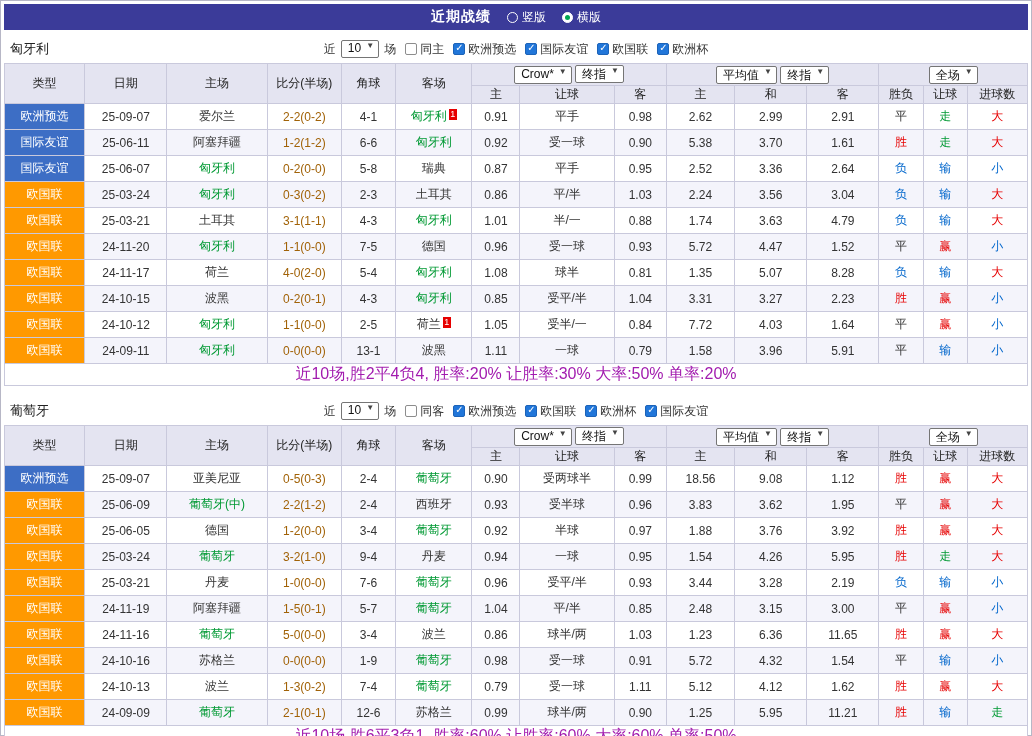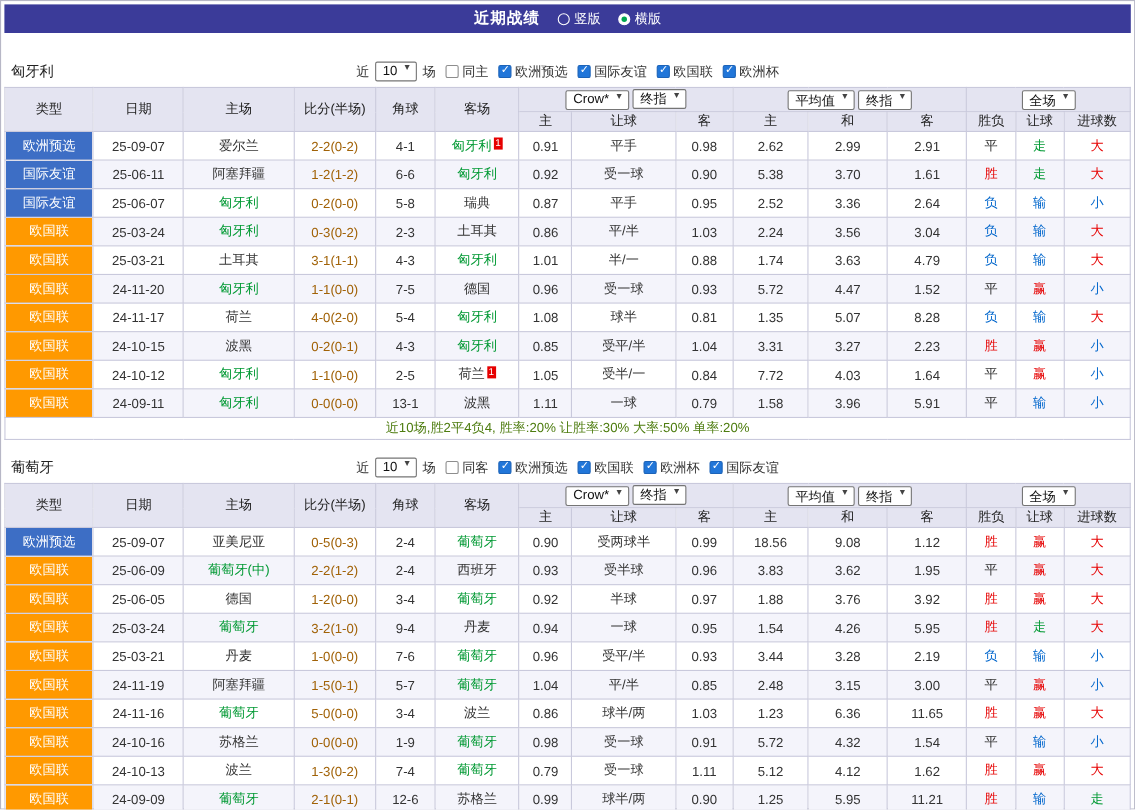--- a/index.html
+++ b/index.html
@@ -7,21 +7,21 @@
   body {
     width:1032px; height:736px; overflow:hidden; background:#fff;
     font-family:"Liberation Sans","DejaVu Sans",sans-serif;
     font-size:12px; color:#333;
   }
   .page { width:1032px; height:736px; border:1px solid #b7b7c6; padding:3px; background:#fff; }
 
   .topbar {
     height:26px; background:#3b3b99; color:#fff;
     display:flex; align-items:center; justify-content:center; gap:16px;
-    margin-bottom:23px;
+    margin-bottom:7px;
   }
   .topbar .title { font-weight:bold; font-size:14px; letter-spacing:1px; }
   .view-option { display:inline-flex; align-items:center; gap:4px; font-size:12px; }
   .radio { width:11px; height:11px; border-radius:50%; border:1px solid #fff; position:relative; display:inline-block; background:transparent; }
   .radio.on { background:#fff; }
   .radio.on::after { content:""; position:absolute; left:2px; top:2px; width:5px; height:5px; border-radius:50%; background:#00a651; }
 
   .panel { margin-bottom:13px; }
   .ctrl-row {
     position:relative; height:24px; margin-bottom:2px;
@@ -56,21 +56,21 @@
   .subject { color:#009933; }
   .c-red { color:#e60000; }
   .c-blue { color:#0066cc; }
   .c-green { color:#009933; }
   .c-dark { color:#333; }
   .card {
     display:inline-block; background:#e60000; color:#fff;
     font-size:9px; line-height:11px; min-width:8px; height:11px;
     padding:0 1px; margin-left:2px; vertical-align:3px;
   }
-  td.summary { height:20px; color:#4d7c0f; background:#fff !important; font-size:12px;margin-top:16px; }
+  td.summary { height:20px; color:#a21caf; background:#fff !important; font-size:16px;margin-top:16px; }
 </style>
 </head>
 <body>
 
 <div class="page">
 
   <div class="topbar">
     <span class="title">近期战绩</span>
     <span class="view-option">
       <span class="radio"></span>

